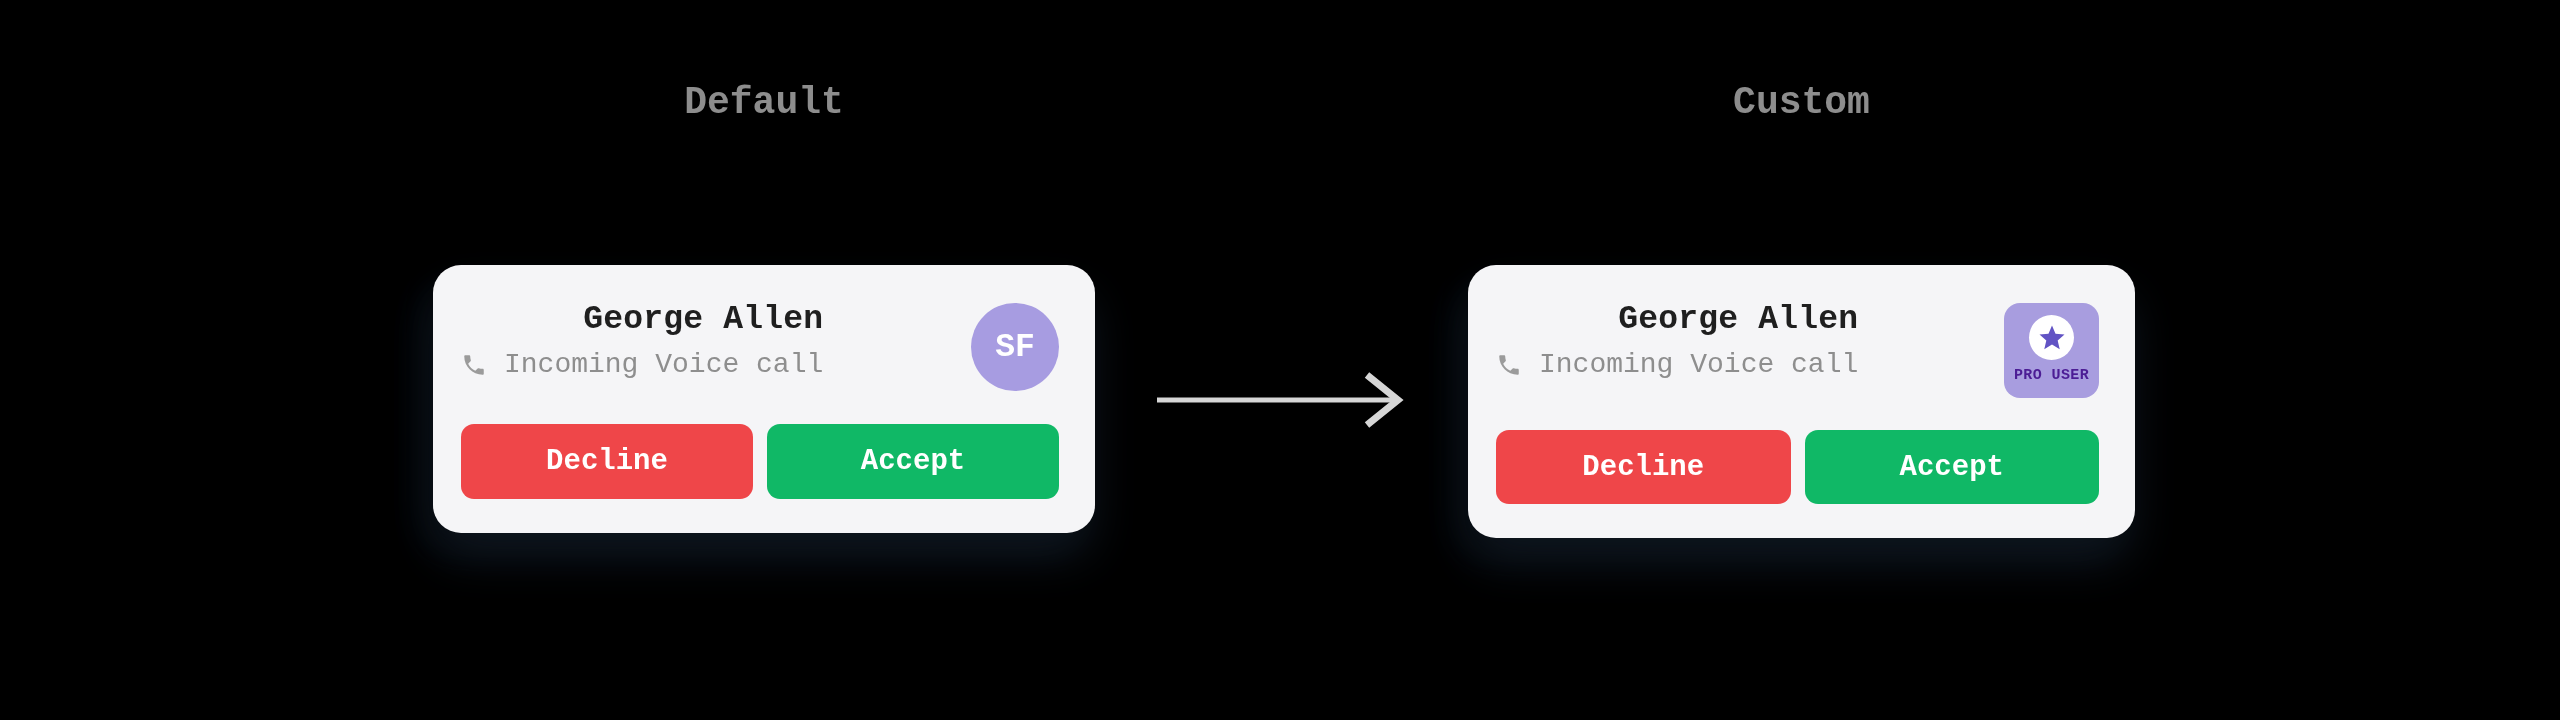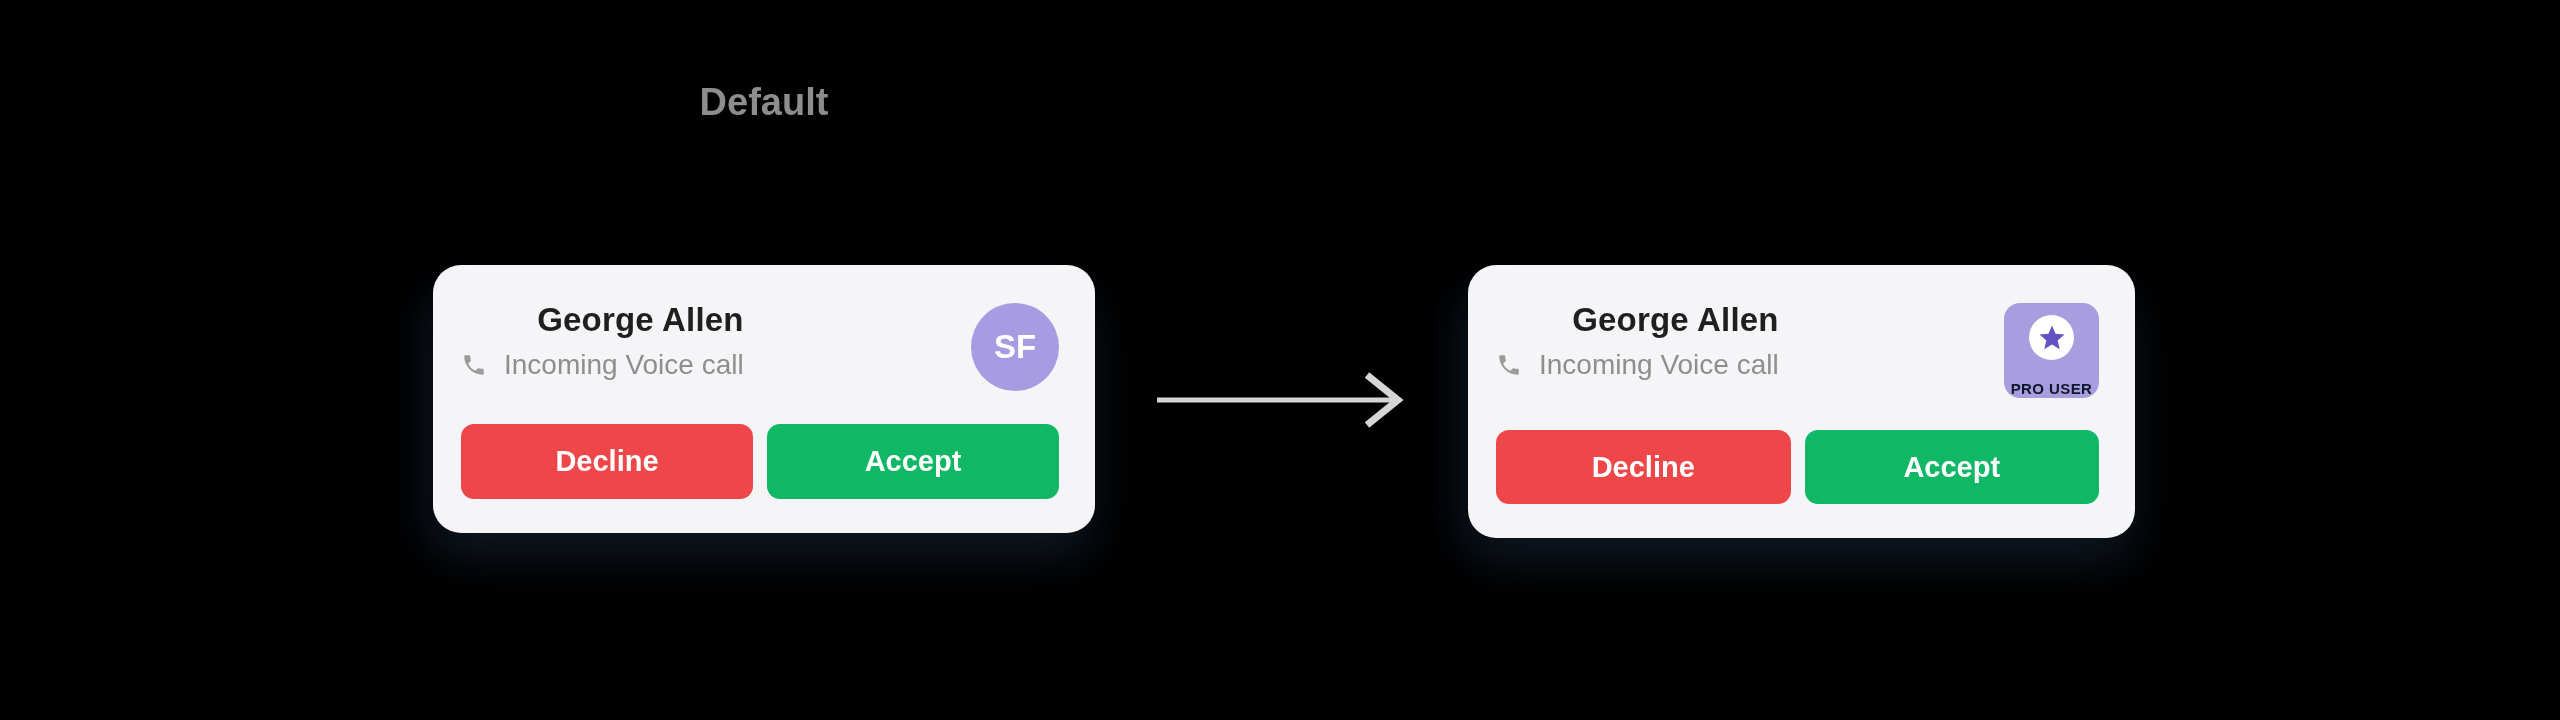--- a/index.html
+++ b/index.html
@@ -1,20 +1,20 @@
 <!DOCTYPE html>
 <html><head>
 <meta charset="utf-8">
 <style>
   html,body{margin:0;padding:0;background:#000;}
   .stage{
     position:relative;
     width:2560px;height:720px;
     background:var(--background,#000);
-    font-family:Liberation Sans, sans-serif;
+    font-family:Liberation Mono, monospace;
     overflow:hidden;
   }
   .panel-title{
     position:absolute;top:80px;
     font-size:38px;font-weight:700;line-height:1.2;
     color:var(--heading,#8d8d8d);
     text-align:center;
   }
   .panel-title.default{left:433px;width:662px;}
   .panel-title.custom{left:1468px;width:667px;}
@@ -57,22 +57,22 @@
     display:flex;flex-direction:column;align-items:center;
     box-sizing:border-box;padding-top:12px;
     margin-top:2px;flex:0 0 auto;
   }
   .star-circle{
     width:45px;height:45px;border-radius:50%;background:#fff;
     display:flex;align-items:center;justify-content:center;
   }
   .star-svg{width:30px;height:30px;}
   .pro-badge-label{
-    margin-top:20px;
-    font-size:15px;font-weight:700;color:#0f172a;letter-spacing:0.4px;
+    margin-top:7px;
+    font-size:15px;font-weight:700;color:#4c1d95;letter-spacing:0.4px;
     white-space:nowrap;
   }
 
   .button-row{display:flex;gap:14px;}
   .btn{
     flex:1;height:75px;border:none;border-radius:13px;
     font-family:inherit;font-size:29px;font-weight:700;
     color:var(--button-text,#fff);
     display:flex;align-items:center;justify-content:center;
     cursor:pointer;
@@ -82,20 +82,21 @@
   .btn.accept{background:var(--accept-bg,#10b866);}
 
   .arrow-wrap{position:absolute;left:1145px;top:368px;width:270px;height:64px;}
 </style>
 </head>
 <body>
 
 <div class="stage" style="--background: #000000; --card-bg: #f5f5f7; --heading: #8d8d8d; --name-text: #1f1f1f; --subtitle-text: #8e8e8e; --decline-bg: #ef4649; --accept-bg: #10b866; --button-text: #ffffff; --avatar-bg: #a79ce1; --avatar-text: #ffffff; --badge-bg: #a89ddf; --badge-star: #6153c4; --arrow: #d6d6d6; --phone-icon: #9b9b9b;">
 
   <div class="panel-title default">Default</div>
+  <div class="panel-title custom">Custom</div>
 
   <div class="call-card default">
     <div class="card-top">
       <div>
         <div class="caller-name">George Allen</div>
         <div class="call-type">
           <svg class="phone-icon-svg" viewBox="0 0 24 24">
             <path fill="#9b9b9b" d="M6.62 10.79c1.44 2.83 3.76 5.14 6.59 6.59l2.2-2.2c.27-.27.67-.36 1.02-.24 1.12.37 2.33.57 3.57.57.55 0 1 .45 1 1V20c0 .55-.45 1-1 1-9.39 0-17-7.61-17-17 0-.55.45-1 1-1h3.5c.55 0 1 .45 1 1 0 1.25.2 2.45.57 3.57.11.35.03.74-.25 1.02l-2.2 2.2z"></path>
           </svg>
           <span>Incoming Voice call</span>

